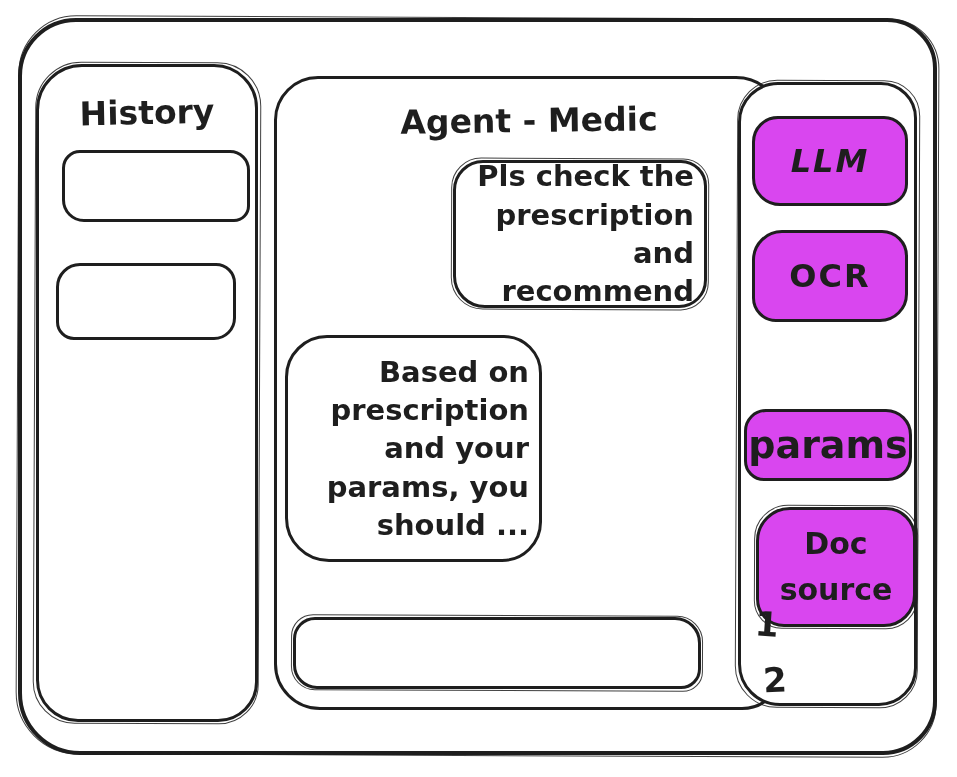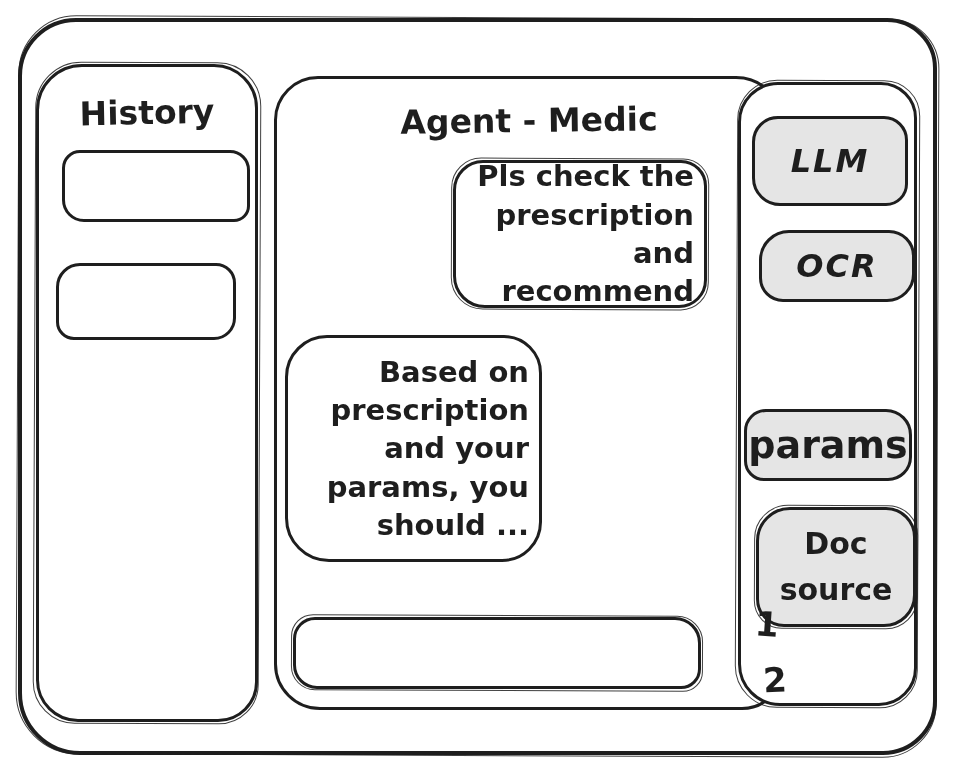--- a/index.html
+++ b/index.html
@@ -109,43 +109,42 @@
     left: 716px; top: 60px;
     width: 179px; height: 624px;
     border-radius: 40px 36px 38px 42px;
   }
   .tool-btn {
     position: absolute;
     display: flex;
     align-items: center;
     justify-content: center;
     text-align: center;
-    background: #e5e5e5;
+    background: #d946ef;
     border: 3.2px solid #1e1e1e;
     color: #1e1e1e;
     font-family: "DejaVu Sans", sans-serif;
     font-weight: 700;
     cursor: pointer;
     padding: 12px 6px;
   }
   .btn-llm {
     left: 11px; top: 31px;
     width: 156px; height: 90px;
     border-radius: 26px 24px 22px 28px;
     font-size: 32px;
     letter-spacing: 2px;
     font-style: italic;
   }
   .btn-ocr {
-    left: 18px; top: 145px;
-    width: 156px; height: 72px;
+    left: 11px; top: 145px;
+    width: 156px; height: 92px;
     border-radius: 30px 26px 28px 24px;
     font-size: 32px;
     letter-spacing: 2px;
-    font-style: italic;
   }
   .btn-params {
     left: 3px; top: 324px;
     width: 168px; height: 72px;
     border-radius: 22px 26px 24px 20px;
     font-size: 38px;
   }
   .btn-doc {
     left: 7px; top: 422px;
     width: 160px; height: 120px;

